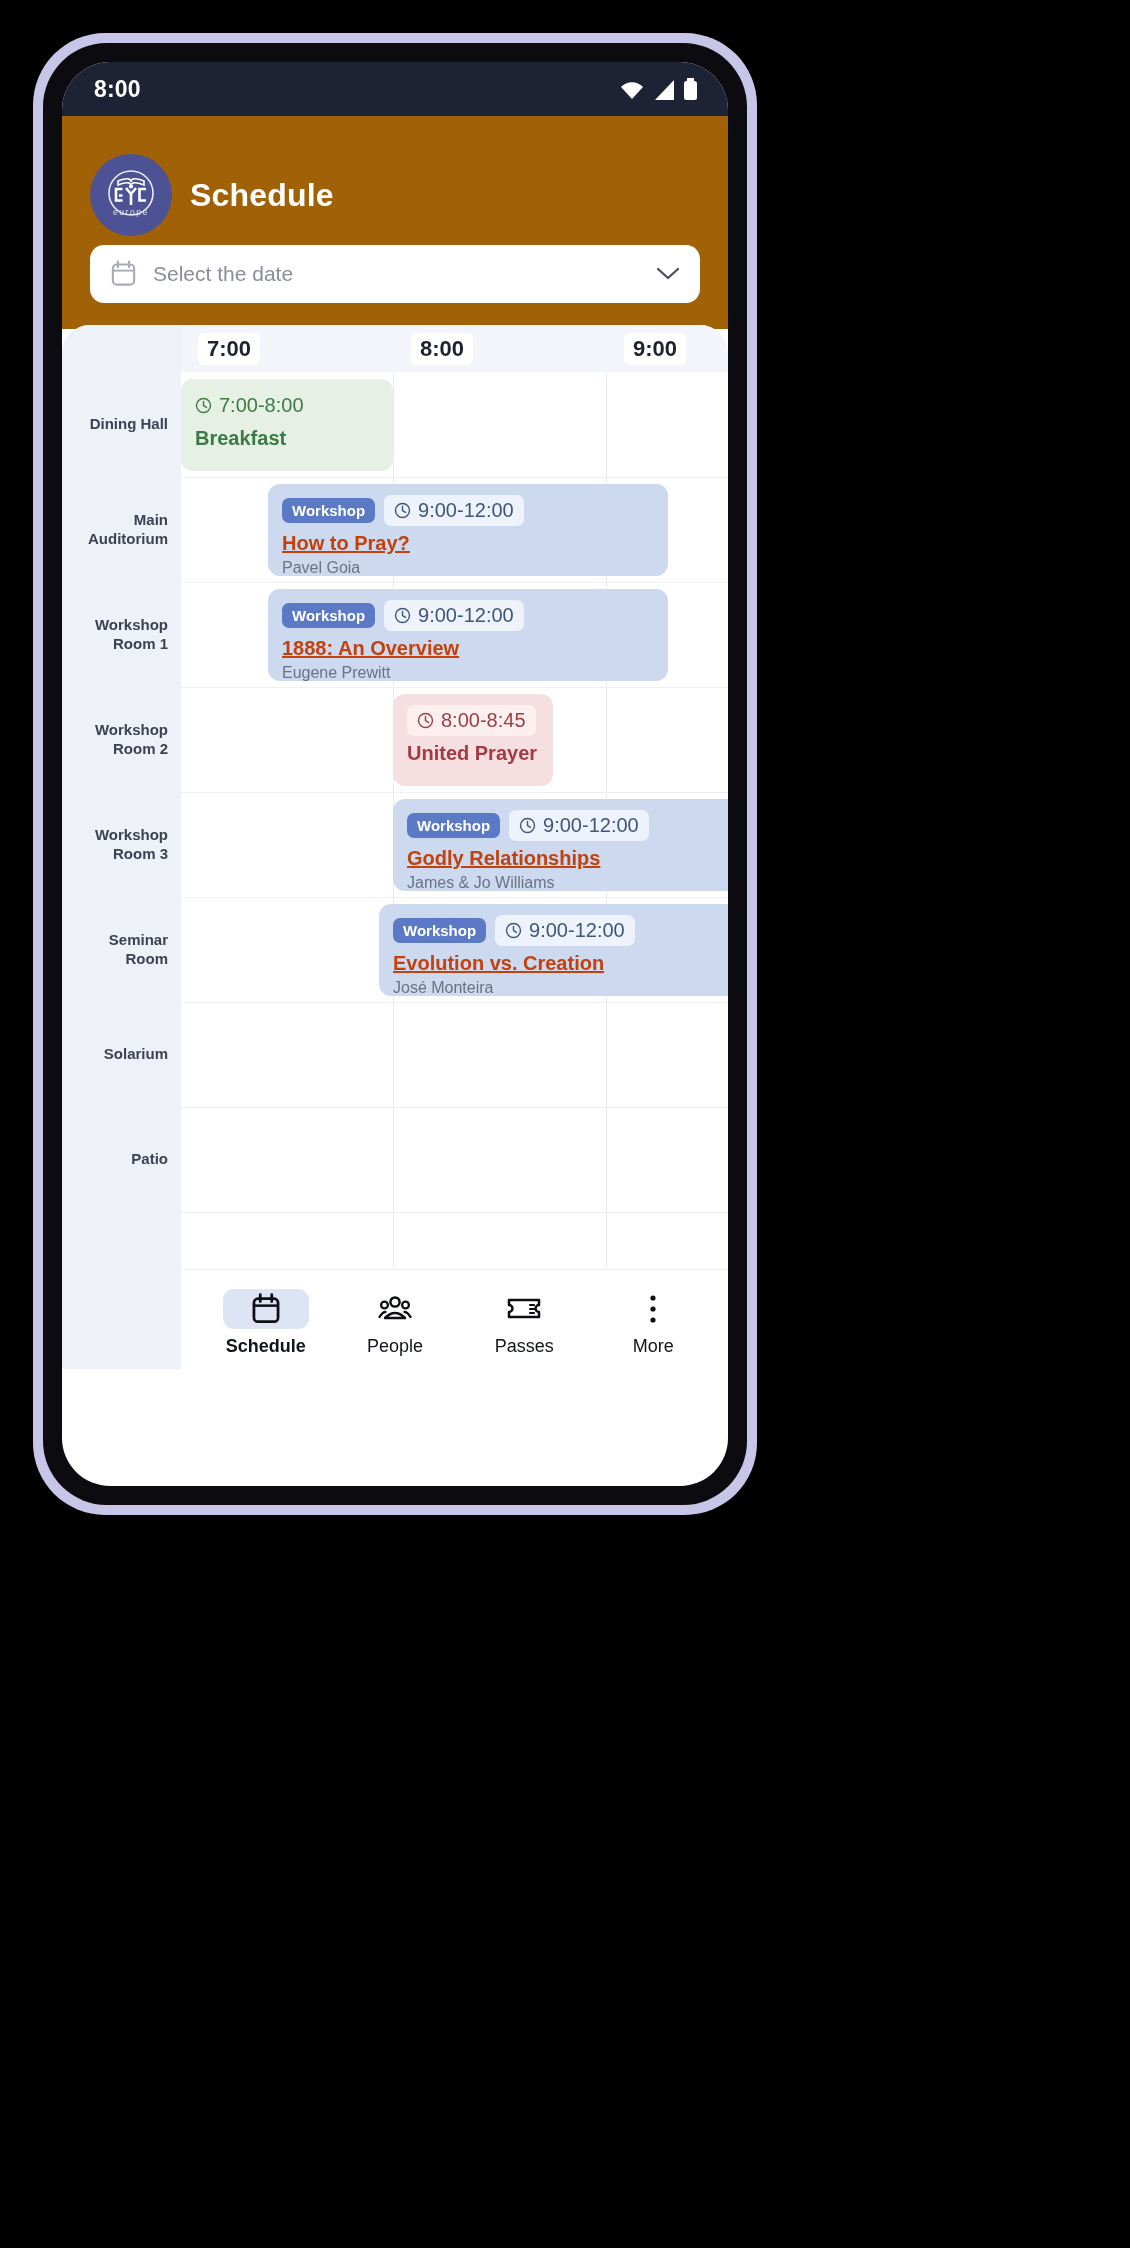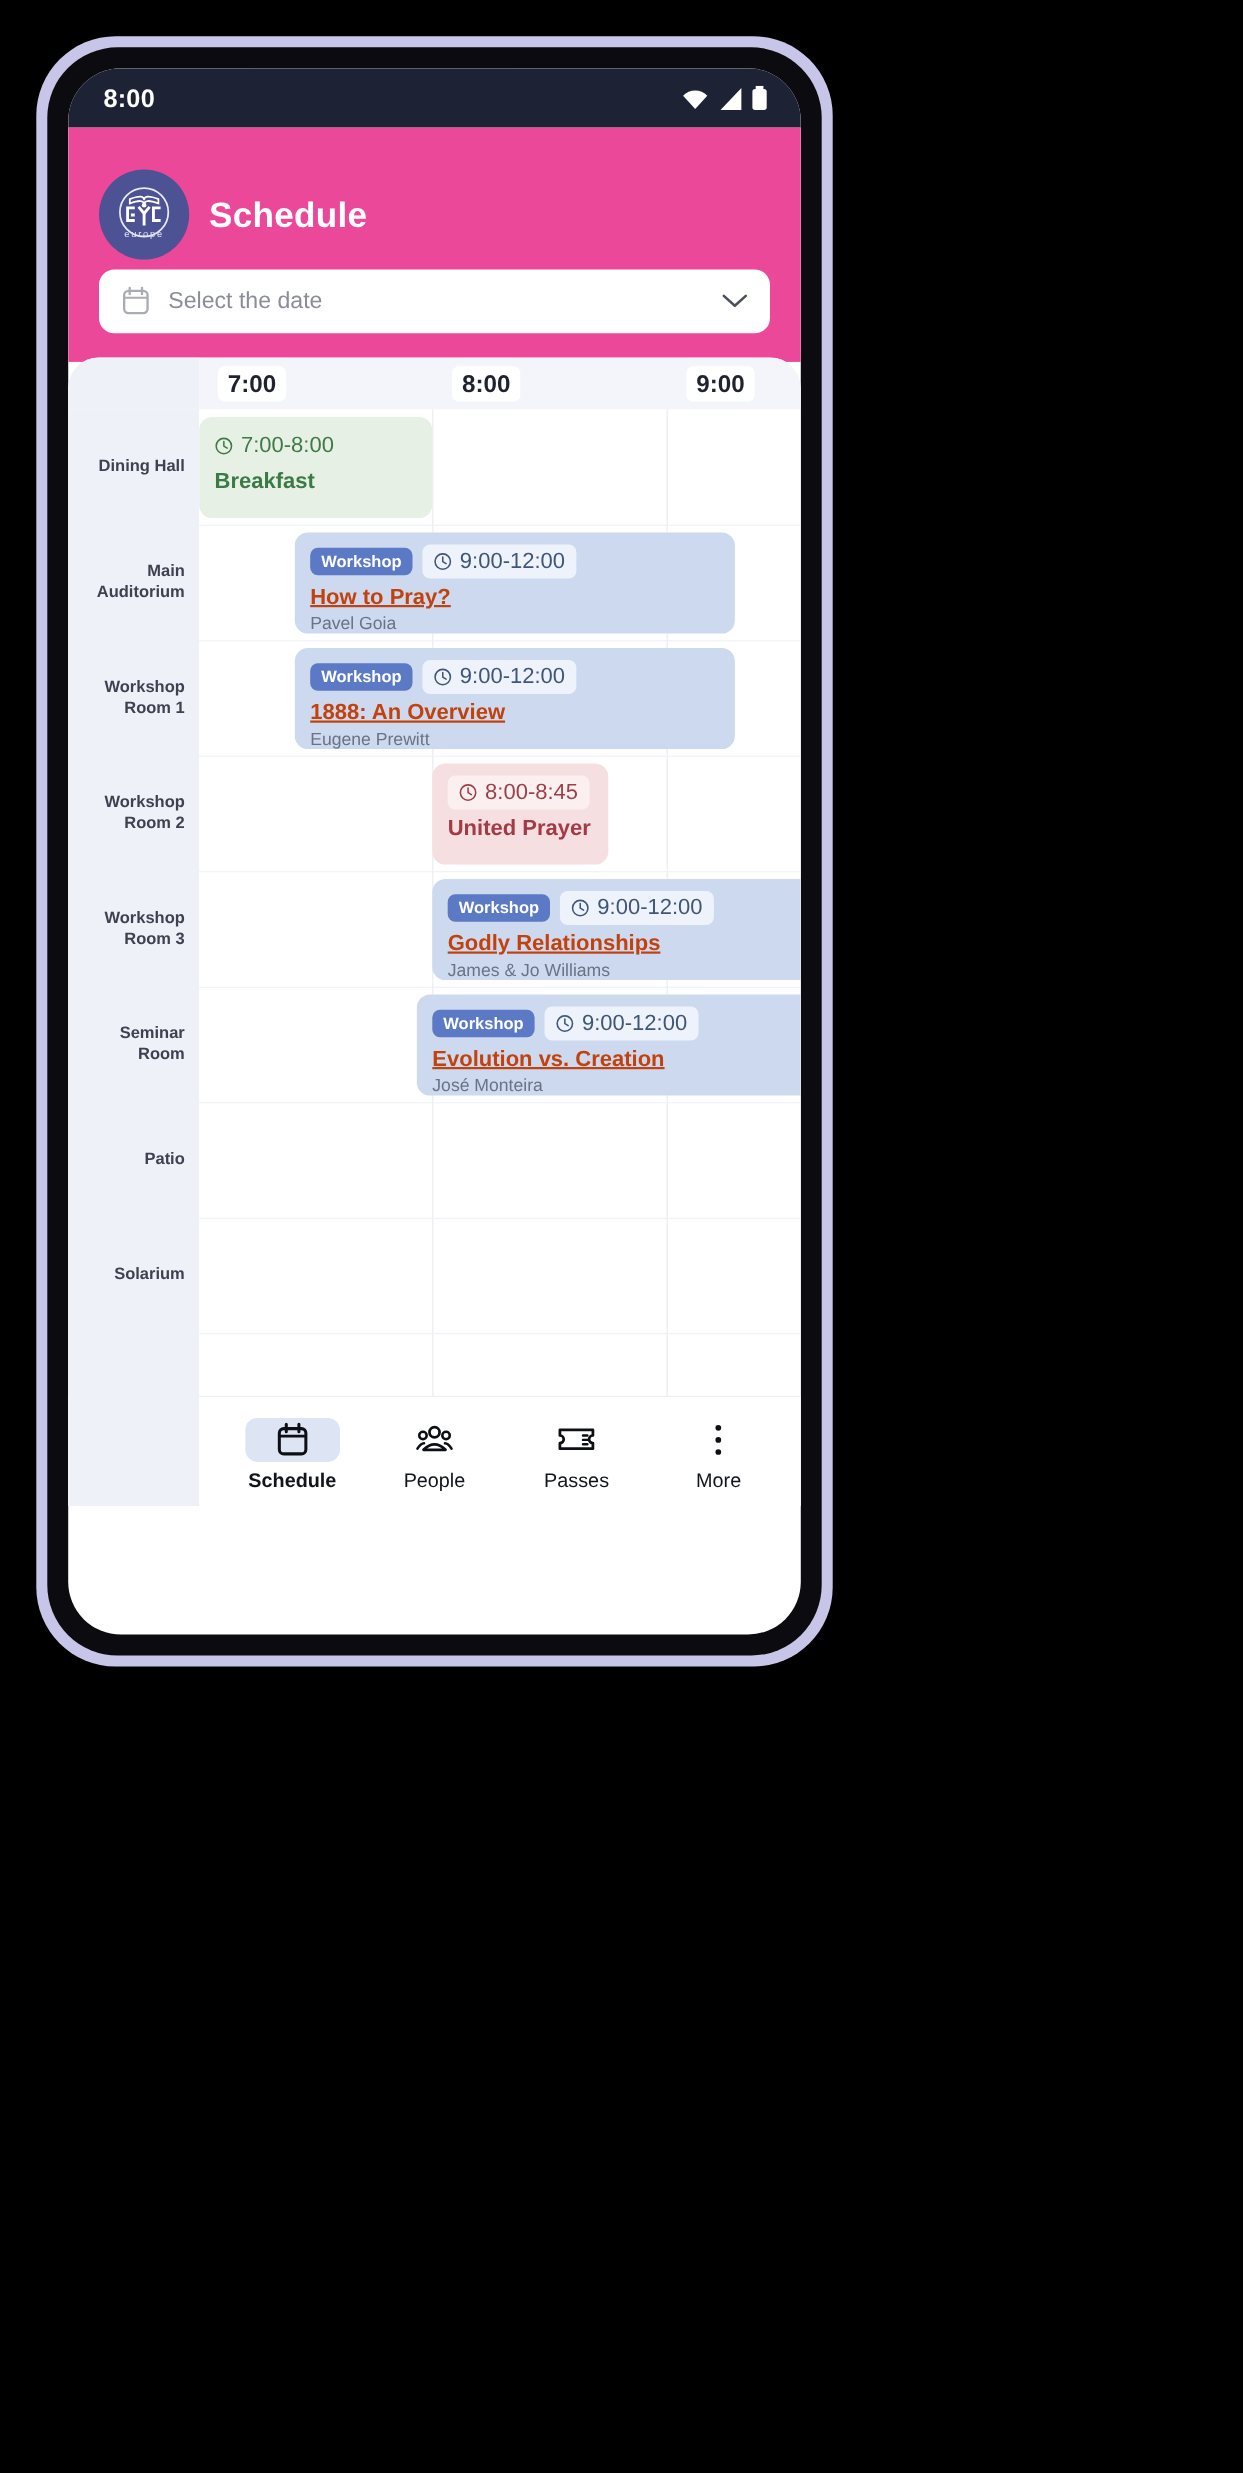--- a/index.html
+++ b/index.html
@@ -37,21 +37,21 @@
   
   .statusbar {
     height: 54px; background: #1e2235; color: #fff;
     display: flex; align-items: center; justify-content: space-between;
     padding: 0 30px 0 32px;
   }
   .status-time { font-size: 23px; font-weight: bold; letter-spacing: .2px; }
   .status-icons { display: flex; align-items: flex-end; gap: 7px; }
 
   
-  .header { background: #ec4899; padding: 38px 28px 26px 28px; }
+  .header { background: #a16207; padding: 38px 28px 26px 28px; }
   .header-row { display: flex; align-items: center; gap: 18px; }
   .logo {
     width: 82px; height: 82px; border-radius: 50%;
     background: #4d5294; flex: 0 0 auto;
     display: flex; align-items: center; justify-content: center;
   }
   .page-title { color: #fff; font-size: 32px; font-weight: bold; letter-spacing: .2px; }
 
   .date-field {
     margin-top: 9px; height: 58px; background: #fff; border-radius: 14px;
@@ -211,22 +211,22 @@
                   </div>
                 <div class="room-cell">
                     <span>Workshop<br>Room 2</span>
                   </div>
                 <div class="room-cell">
                     <span>Workshop<br>Room 3</span>
                   </div>
                 <div class="room-cell">
                     <span>Seminar<br>Room</span>
                   </div>
+                <div class="room-cell">Solarium</div>
                 <div class="room-cell">Patio</div>
-                <div class="room-cell">Solarium</div>
               </div>
             </div>
 
             <div class="time-col">
               <div class="time-head">
                 <div class="time-slot">
                   <span class="time-chip-hdr">7:00</span>
                 </div>
                 <div class="time-slot">
                   <span class="time-chip-hdr">8:00</span>

